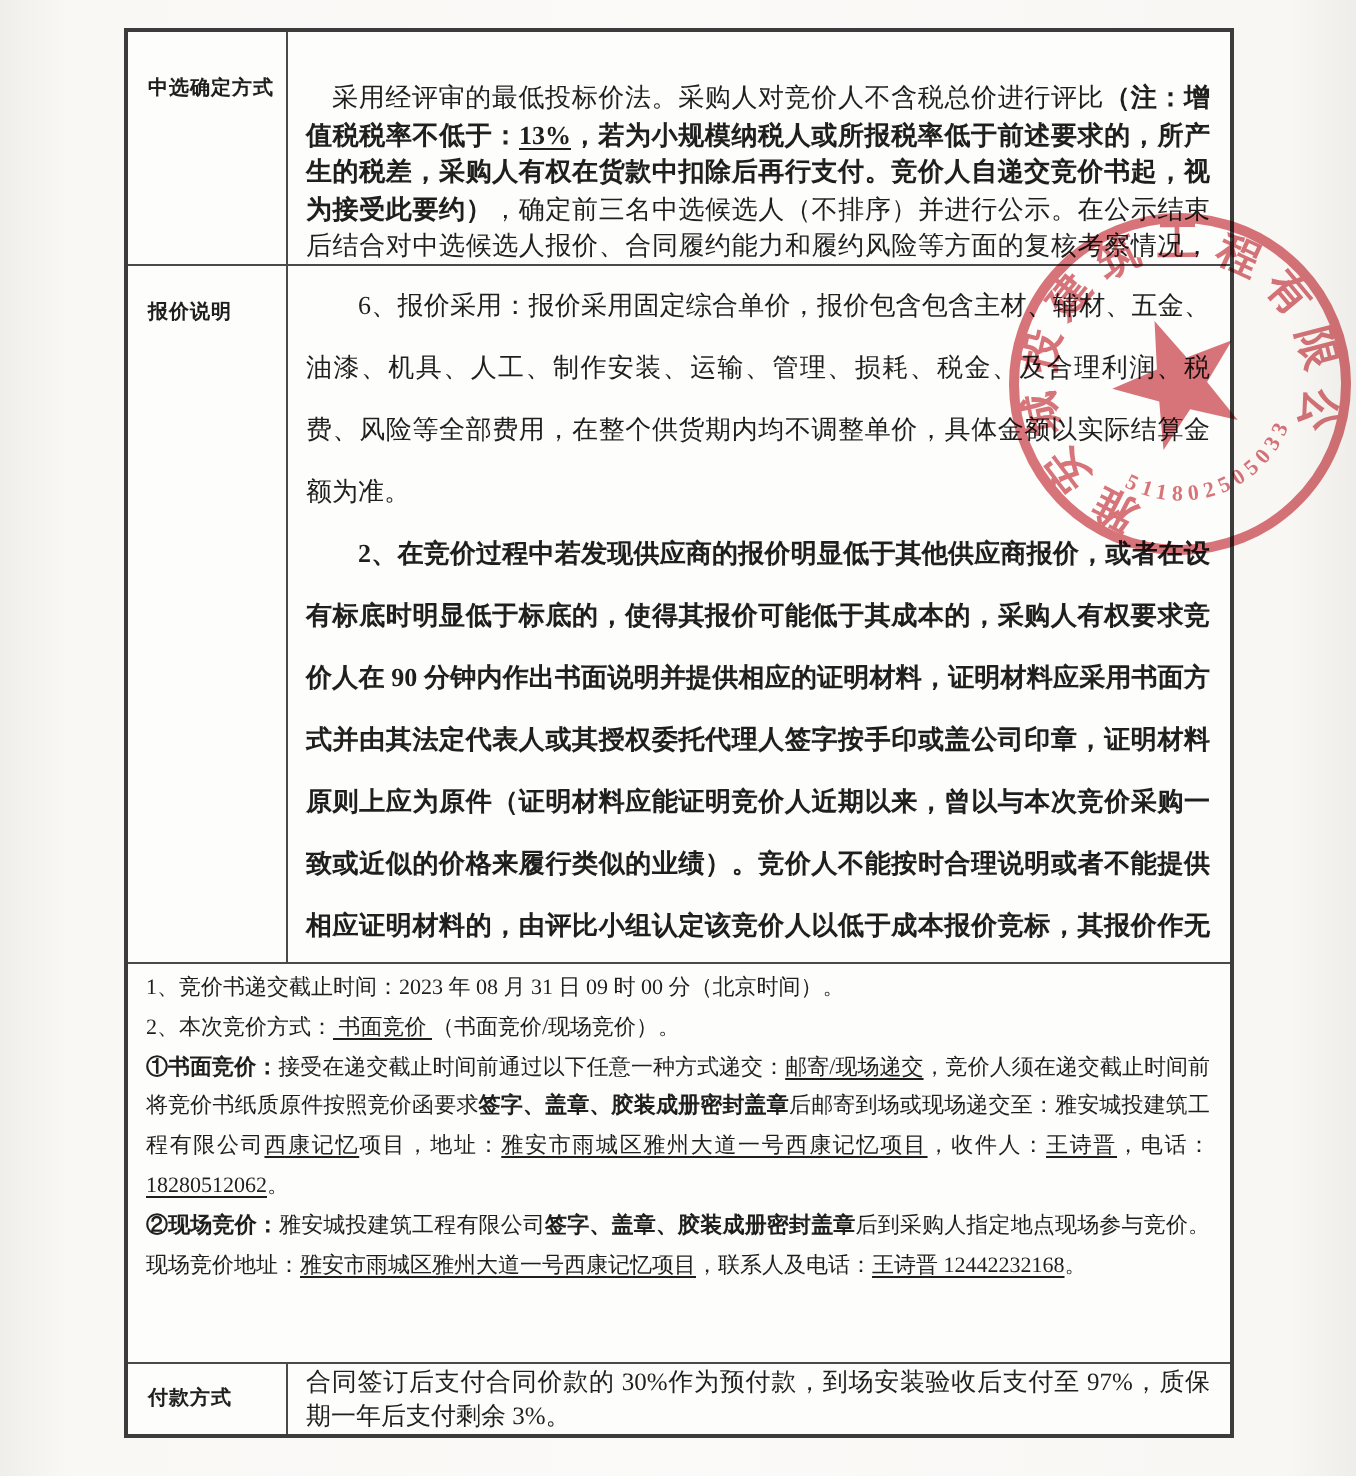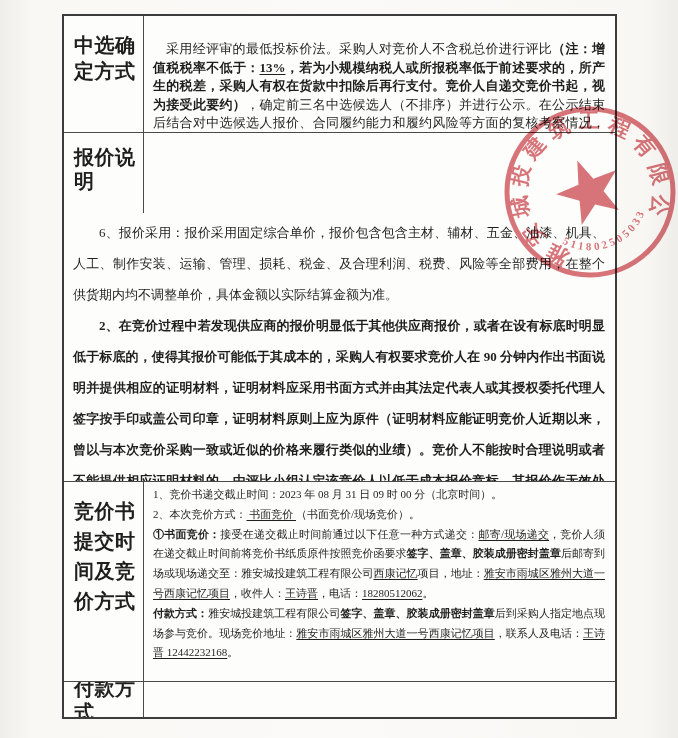--- a/index.html
+++ b/index.html
@@ -10,35 +10,35 @@
     color:#1f1f1f;
   }
   .doc-table{
     position:absolute;left:62px;top:14px;width:551px;
     border:2px solid #3c3c3c;background:#fdfdfb;
   }
   .trow{display:flex;overflow:hidden;}
   .trow + .trow{border-top:1px solid #4a4a4a;}
   .hcell{
     width:80px;flex:0 0 80px;border-right:1px solid #4a4a4a;
-    font-weight:bold;font-size:20px;letter-spacing:.5px;
+    font-weight:bold;font-size:10px;letter-spacing:.5px;
     padding:14px 4px 0 10px;box-sizing:border-box;line-height:24px;
   }
   .ccell{
     flex:1;box-sizing:border-box;overflow:hidden;
     padding:4px 10px 0 9px;font-size:13px;line-height:18.6px;
     text-align:justify;
   }
   .para{margin:0;}
   .b{font-weight:bold;}
   .u{text-decoration:underline;text-underline-offset:2px;}
   .row-0{height:116px;}
   .row-0 .hcell{padding-top:16px;line-height:26px;}
   .row-0 .para{text-indent:1em;margin-top:20px;}
-  .row-1{height:348px;flex-direction:column;}
+  .row-1{height:348px;}
   .row-1 .hcell{padding-top:12px;}
   .row-1 .ccell{line-height:31px;padding-top:4px;}
   .row-1 .para{text-indent:2em;}
   .row-2{height:199px;}
   .row-2 .hcell{padding-top:14px;line-height:30px;}
   .row-2 .ccell{font-size:11px;line-height:19.8px;padding-top:3px;}
   .row-3{height:35px;justify-content:space-between;}
   .row-3 .hcell{padding-top:0;display:flex;align-items:center;}
   .row-3 .ccell{font-size:12.5px;line-height:16.5px;padding-top:1px;}
   .stamp{
@@ -58,30 +58,32 @@
       </div>
     </div>
     <div class="trow row-1">
       <div class="hcell">报价说明</div>
       <div class="ccell">
         <p class="para"><span>6、报价采用：报价采用固定综合单价，报价包含包含主材、辅材、五金、油漆、机具、人工、制作安装、运输、管理、损耗、税金、及合理利润、税费、风险等全部费用，在整个供货期内均不调整单价，具体金额以实际结算金额为准。</span></p>
         <p class="para"><span class="b">2、在竞价过程中若发现供应商的报价明显低于其他供应商报价，或者在设有标底时明显低于标底的，使得其报价可能低于其成本的，采购人有权要求竞价人在 90 分钟内作出书面说明并提供相应的证明材料，证明材料应采用书面方式并由其法定代表人或其授权委托代理人签字按手印或盖公司印章，证明材料原则上应为原件（证明材料应能证明竞价人近期以来，曾以与本次竞价采购一致或近似的价格来履行类似的业绩）。竞价人不能按时合理说明或者不能提供相应证明材料的，由评比小组认定该竞价人以低于成本报价竞标，其报价作无效处理，并有权将该竞价人列入采购人黑名单。</span></p>
       </div>
     </div>
     <div class="trow row-2">
-      <div class="hcell">竞价书提交时间及竞价方式</div>
       <div class="ccell">
         <p class="para"><span>1、竞价书递交截止时间：2023 年 08 月 31 日 09 时 00 分（北京时间）。</span></p>
         <p class="para"><span>2、本次竞价方式：</span><span class="u"> 书面竞价 </span><span>（书面竞价/现场竞价）。</span></p>
         <p class="para"><span class="b">①书面竞价：</span><span>接受在递交截止时间前通过以下任意一种方式递交：</span><span class="u">邮寄/现场递交</span><span>，竞价人须在递交截止时间前将竞价书纸质原件按照竞价函要求</span><span class="b">签字、盖章、胶装成册密封盖章</span><span>后邮寄到场或现场递交至：雅安城投建筑工程有限公司</span><span class="u">西康记忆</span><span>项目，地址：</span><span class="u">雅安市雨城区雅州大道一号西康记忆项目</span><span>，收件人：</span><span class="u">王诗晋</span><span>，电话：</span><span class="u">18280512062</span><span>。</span></p>
-        <p class="para"><span class="b">付款方式：</span><span>雅安城投建筑工程有限公司</span><span class="b">签字、盖章、胶装成册密封盖章</span><span>后到采购人指定地点现场参与竞价。现场竞价地址：</span><span class="u">雅安市雨城区雅州大道一号西康记忆项目</span><span>，联系人及电话：</span><span class="u">王诗晋 12442232168</span><span>。</span></p>
+        <p class="para"><span class="b">②现场竞价：</span><span>雅安城投建筑工程有限公司</span><span class="b">签字、盖章、胶装成册密封盖章</span><span>后到采购人指定地点现场参与竞价。现场竞价地址：</span><span class="u">雅安市雨城区雅州大道一号西康记忆项目</span><span>，联系人及电话：</span><span class="u">王诗晋 12442232168</span><span>。</span></p>
       </div>
     </div>
     <div class="trow row-3">
       <div class="hcell">付款方式</div>
+      <div class="ccell">
+        <p class="para"><span>合同签订后支付合同价款的 30%作为预付款，到场安装验收后支付至 97%，质保期一年后支付剩余 3%。</span></p>
+      </div>
     </div>
   </div>
 
 <svg class="stamp" width="678" height="738" viewBox="0 0 678 738" aria-hidden="true">
   <g transform="translate(590,192) rotate(-22)">
     <circle r="83" fill="none" stroke="#cf4e56" stroke-width="5"></circle>
     <path id="sealTopArc" d="M -41,49 A 64,64 0 1 1 41,49" fill="none"></path>
     <path id="sealBottomArc" d="M -45,37 A 58,58 0 0 0 45,37" fill="none"></path>
     <text fill="#cf4e56" font-size="21">
       <textPath href="#sealTopArc" startOffset="0" textLength="332" lengthAdjust="spacing">雅安城投建筑工程有限公司</textPath>

